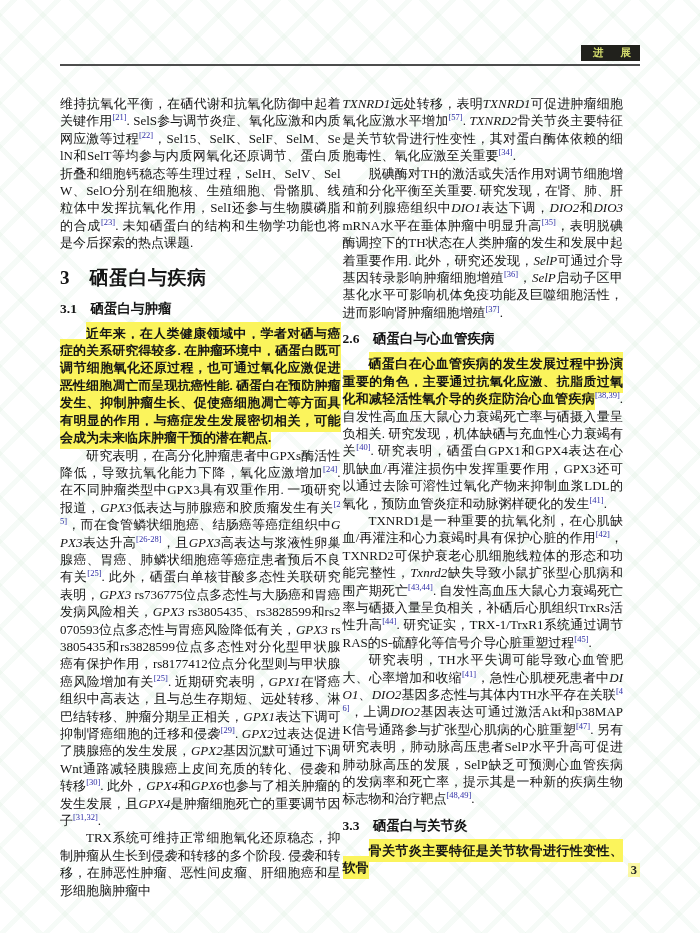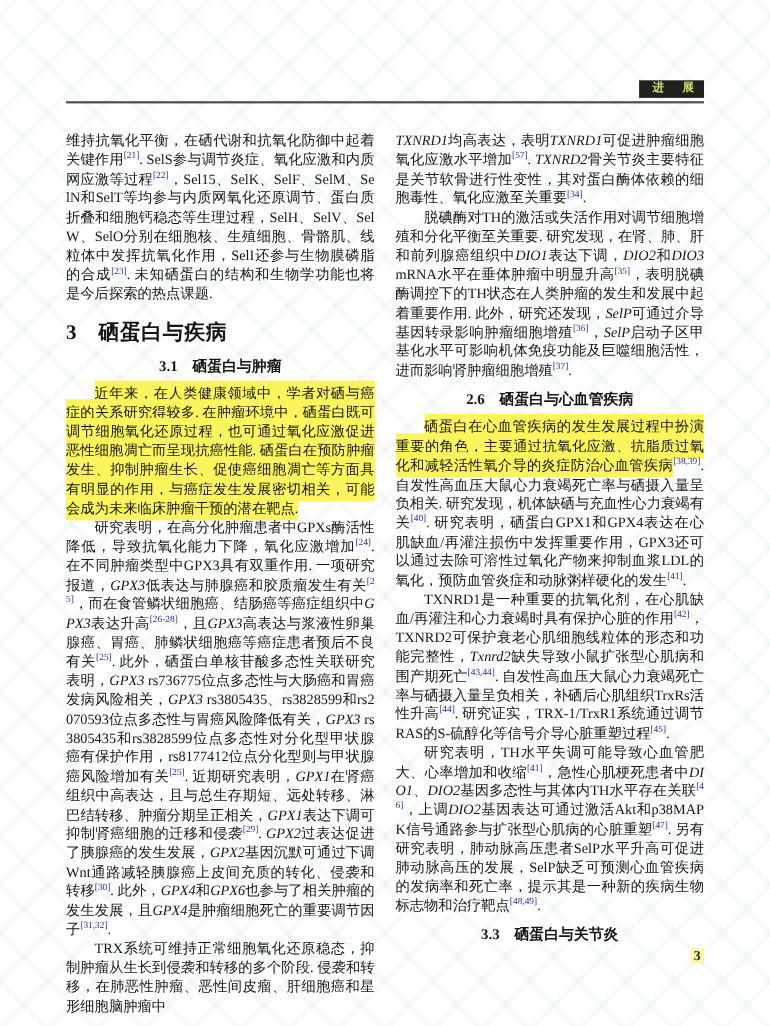--- a/index.html
+++ b/index.html
@@ -13,40 +13,40 @@
     font-family:"Liberation Serif","DejaVu Serif",serif;color:var(--body);
   }
   
   .page::before{
     content:"";position:absolute;inset:0;pointer-events:none;
     background-image:
       repeating-linear-gradient(45deg,transparent 0 26px,rgba(140,200,150,0.13) 26px 31px),
       repeating-linear-gradient(-45deg,transparent 0 26px,rgba(140,200,150,0.13) 26px 31px);
     opacity:.55;
   }
-  .hdr{position:absolute;top:72px;left:60px;width:580px;height:22px;border-bottom:2px solid var(--rule);}
+  .hdr{position:absolute;top:44px;left:60px;width:580px;height:22px;border-bottom:2px solid var(--rule);}
   .badge{
     position:absolute;right:0;bottom:3px;display:inline-block;
     background:var(--badge-bg);color:var(--badge-tx);
     font-size:10.5px;font-weight:bold;letter-spacing:7px;
     padding:2px 2px 2px 12px;line-height:1.1;
     font-family:"Liberation Sans","DejaVu Sans",sans-serif;
   }
-  .cols{position:absolute;top:95px;left:60px;width:580px;display:flex;gap:19px;margin-top:24px;}
+  .cols{position:absolute;top:95px;left:60px;width:580px;display:flex;gap:2px;}
   .col{width:280.5px;}
   .para{
     font-size:13px;line-height:17.4px;text-align:justify;
     text-justify:inter-ideograph;word-break:break-all;margin:0;
   }
   .para.ind{text-indent:2em;}
   .h1{font-size:19px;font-weight:bold;margin:13px 0 9px;letter-spacing:.5px;}
-  .h2{font-size:13.5px;font-weight:bold;margin:9px 0 7px;text-align:center;}
+  .h2{font-size:13.5px;font-weight:bold;margin:9px 0 7px;}
   .it{font-style:italic;}
   sup.ref{color:var(--ref);font-size:8.5px;line-height:0;vertical-align:super;letter-spacing:0;}
-  .hl{background:var(--hl);box-decoration-break:clone;-webkit-box-decoration-break:clone;padding:4px 0;}
+  .hl{background:var(--hl);box-decoration-break:clone;-webkit-box-decoration-break:clone;padding:4px 0;font-weight:bold;}
   .ftr{position:absolute;top:860px;left:60px;width:580px;text-align:right;}
   .pagenum{
     font-size:12.5px;font-weight:bold;color:#222;
     background:rgba(251,244,92,.55);padding:0 3px;
   }
 </style>
 </head>
 <body>
 
 <div class="page">
@@ -56,25 +56,26 @@
   <main class="cols">
     <section class="col">
         <p class="para"><span>维持抗氧化平衡，在硒代谢和抗氧化防御中起着关键作用</span><sup class="ref">[21]</sup><span>. SelS参与调节炎症、氧化应激和内质网应激等过程</span><sup class="ref">[22]</sup><span>，Sel15、SelK、SelF、SelM、SelN和SelT等均参与内质网氧化还原调节、蛋白质折叠和细胞钙稳态等生理过程，SelH、SelV、SelW、SelO分别在细胞核、生殖细胞、骨骼肌、线粒体中发挥抗氧化作用，SelI还参与生物膜磷脂的合成</span><sup class="ref">[23]</sup><span>. 未知硒蛋白的结构和生物学功能也将是今后探索的热点课题.</span></p>
         <div class="h1">3　硒蛋白与疾病</div>
         <div class="h2">3.1　硒蛋白与肿瘤</div>
         <p class="para ind"><span class="hl">近年来，在人类健康领域中，学者对硒与癌症的关系研究得较多. 在肿瘤环境中，硒蛋白既可调节细胞氧化还原过程，也可通过氧化应激促进恶性细胞凋亡而呈现抗癌性能. 硒蛋白在预防肿瘤发生、抑制肿瘤生长、促使癌细胞凋亡等方面具有明显的作用，与癌症发生发展密切相关，可能会成为未来临床肿瘤干预的潜在靶点.</span></p>
         <p class="para ind"><span>研究表明，在高分化肿瘤患者中GPXs酶活性降低，导致抗氧化能力下降，氧化应激增加</span><sup class="ref">[24]</sup><span>. 在不同肿瘤类型中GPX3具有双重作用. 一项研究报道，</span><span class="it">GPX3</span><span>低表达与肺腺癌和胶质瘤发生有关</span><sup class="ref">[25]</sup><span>，而在食管鳞状细胞癌、结肠癌等癌症组织中</span><span class="it">GPX3</span><span>表达升高</span><sup class="ref">[26-28]</sup><span>，且</span><span class="it">GPX3</span><span>高表达与浆液性卵巢腺癌、胃癌、肺鳞状细胞癌等癌症患者预后不良有关</span><sup class="ref">[25]</sup><span>. 此外，硒蛋白单核苷酸多态性关联研究表明，</span><span class="it">GPX3</span><span> rs736775位点多态性与大肠癌和胃癌发病风险相关，</span><span class="it">GPX3</span><span> rs3805435、rs3828599和rs2070593位点多态性与胃癌风险降低有关，</span><span class="it">GPX3</span><span> rs3805435和rs3828599位点多态性对分化型甲状腺癌有保护作用，rs8177412位点分化型则与甲状腺癌风险增加有关</span><sup class="ref">[25]</sup><span>. 近期研究表明，</span><span class="it">GPX1</span><span>在肾癌组织中高表达，且与总生存期短、远处转移、淋巴结转移、肿瘤分期呈正相关，</span><span class="it">GPX1</span><span>表达下调可抑制肾癌细胞的迁移和侵袭</span><sup class="ref">[29]</sup><span>. </span><span class="it">GPX2</span><span>过表达促进了胰腺癌的发生发展，</span><span class="it">GPX2</span><span>基因沉默可通过下调Wnt通路减轻胰腺癌上皮间充质的转化、侵袭和转移</span><sup class="ref">[30]</sup><span>. 此外，</span><span class="it">GPX4</span><span>和</span><span class="it">GPX6</span><span>也参与了相关肿瘤的发生发展，且</span><span class="it">GPX4</span><span>是肿瘤细胞死亡的重要调节因子</span><sup class="ref">[31,32]</sup><span>.</span></p>
         <p class="para ind"><span>TRX系统可维持正常细胞氧化还原稳态，抑制肿瘤从生长到侵袭和转移的多个阶段. 侵袭和转移，在肺恶性肿瘤、恶性间皮瘤、肝细胞癌和星形细胞脑肿瘤中</span></p>
       </section>
     <section class="col">
-        <p class="para"><span class="it">TXNRD1</span><span>均高表达，表明</span><span class="it">TXNRD1</span><span>可促进肿瘤细胞氧化应激水平增加</span><sup class="ref">[57]</sup><span>. </span><span class="it">TXNRD2</span><span>骨关节炎主要特征是关节软骨进行性变性，其对蛋白酶体依赖的细胞毒性、氧化应激至关重要</span><sup class="ref">[34]</sup><span>.</span></p>
+        <p class="para"><span class="it">TXNRD1</span><span>远处转移，表明</span><span class="it">TXNRD1</span><span>可促进肿瘤细胞氧化应激水平增加</span><sup class="ref">[57]</sup><span>. </span><span class="it">TXNRD2</span><span>骨关节炎主要特征是关节软骨进行性变性，其对蛋白酶体依赖的细胞毒性、氧化应激至关重要</span><sup class="ref">[34]</sup><span>.</span></p>
         <p class="para ind"><span>脱碘酶对TH的激活或失活作用对调节细胞增殖和分化平衡至关重要. 研究发现，在肾、肺、肝和前列腺癌组织中</span><span class="it">DIO1</span><span>表达下调，</span><span class="it">DIO2</span><span>和</span><span class="it">DIO3</span><span> mRNA水平在垂体肿瘤中明显升高</span><sup class="ref">[35]</sup><span>，表明脱碘酶调控下的TH状态在人类肿瘤的发生和发展中起着重要作用. 此外，研究还发现，</span><span class="it">SelP</span><span>可通过介导基因转录影响肿瘤细胞增殖</span><sup class="ref">[36]</sup><span>，</span><span class="it">SelP</span><span>启动子区甲基化水平可影响机体免疫功能及巨噬细胞活性，进而影响肾肿瘤细胞增殖</span><sup class="ref">[37]</sup><span>.</span></p>
         <div class="h2">2.6　硒蛋白与心血管疾病</div>
         <p class="para ind"><span class="hl">硒蛋白在心血管疾病的发生发展过程中扮演重要的角色，主要通过抗氧化应激、抗脂质过氧化和减轻活性氧介导的炎症防治心血管疾病</span><sup class="ref">[38,39]</sup><span>. 自发性高血压大鼠心力衰竭死亡率与硒摄入量呈负相关. 研究发现，机体缺硒与充血性心力衰竭有关</span><sup class="ref">[40]</sup><span>. 研究表明，硒蛋白GPX1和GPX4表达在心肌缺血/再灌注损伤中发挥重要作用，GPX3还可以通过去除可溶性过氧化产物来抑制血浆LDL的氧化，预防血管炎症和动脉粥样硬化的发生</span><sup class="ref">[41]</sup><span>.</span></p>
         <p class="para ind"><span>TXNRD1是一种重要的抗氧化剂，在心肌缺血/再灌注和心力衰竭时具有保护心脏的作用</span><sup class="ref">[42]</sup><span>，TXNRD2可保护衰老心肌细胞线粒体的形态和功能完整性，</span><span class="it">Txnrd2</span><span>缺失导致小鼠扩张型心肌病和围产期死亡</span><sup class="ref">[43,44]</sup><span>. 自发性高血压大鼠心力衰竭死亡率与硒摄入量呈负相关，补硒后心肌组织TrxRs活性升高</span><sup class="ref">[44]</sup><span>. 研究证实，TRX-1/TrxR1系统通过调节RAS的S-硫醇化等信号介导心脏重塑过程</span><sup class="ref">[45]</sup><span>.</span></p>
         <p class="para ind"><span>研究表明，TH水平失调可能导致心血管肥大、心率增加和收缩</span><sup class="ref">[41]</sup><span>，急性心肌梗死患者中</span><span class="it">DIO1</span><span>、</span><span class="it">DIO2</span><span>基因多态性与其体内TH水平存在关联</span><sup class="ref">[46]</sup><span>，上调</span><span class="it">DIO2</span><span>基因表达可通过激活Akt和p38MAPK信号通路参与扩张型心肌病的心脏重塑</span><sup class="ref">[47]</sup><span>. 另有研究表明，肺动脉高压患者SelP水平升高可促进肺动脉高压的发展，SelP缺乏可预测心血管疾病的发病率和死亡率，提示其是一种新的疾病生物标志物和治疗靶点</span><sup class="ref">[48,49]</sup><span>.</span></p>
         <div class="h2">3.3　硒蛋白与关节炎</div>
+        <p class="para ind"><span class="hl">骨关节炎主要特征是关节软骨进行性变性、软骨</span></p>
       </section>
   </main>
   <footer class="ftr">
     <span class="pagenum">3</span>
   </footer>
 </div>
 
 </body></html>

